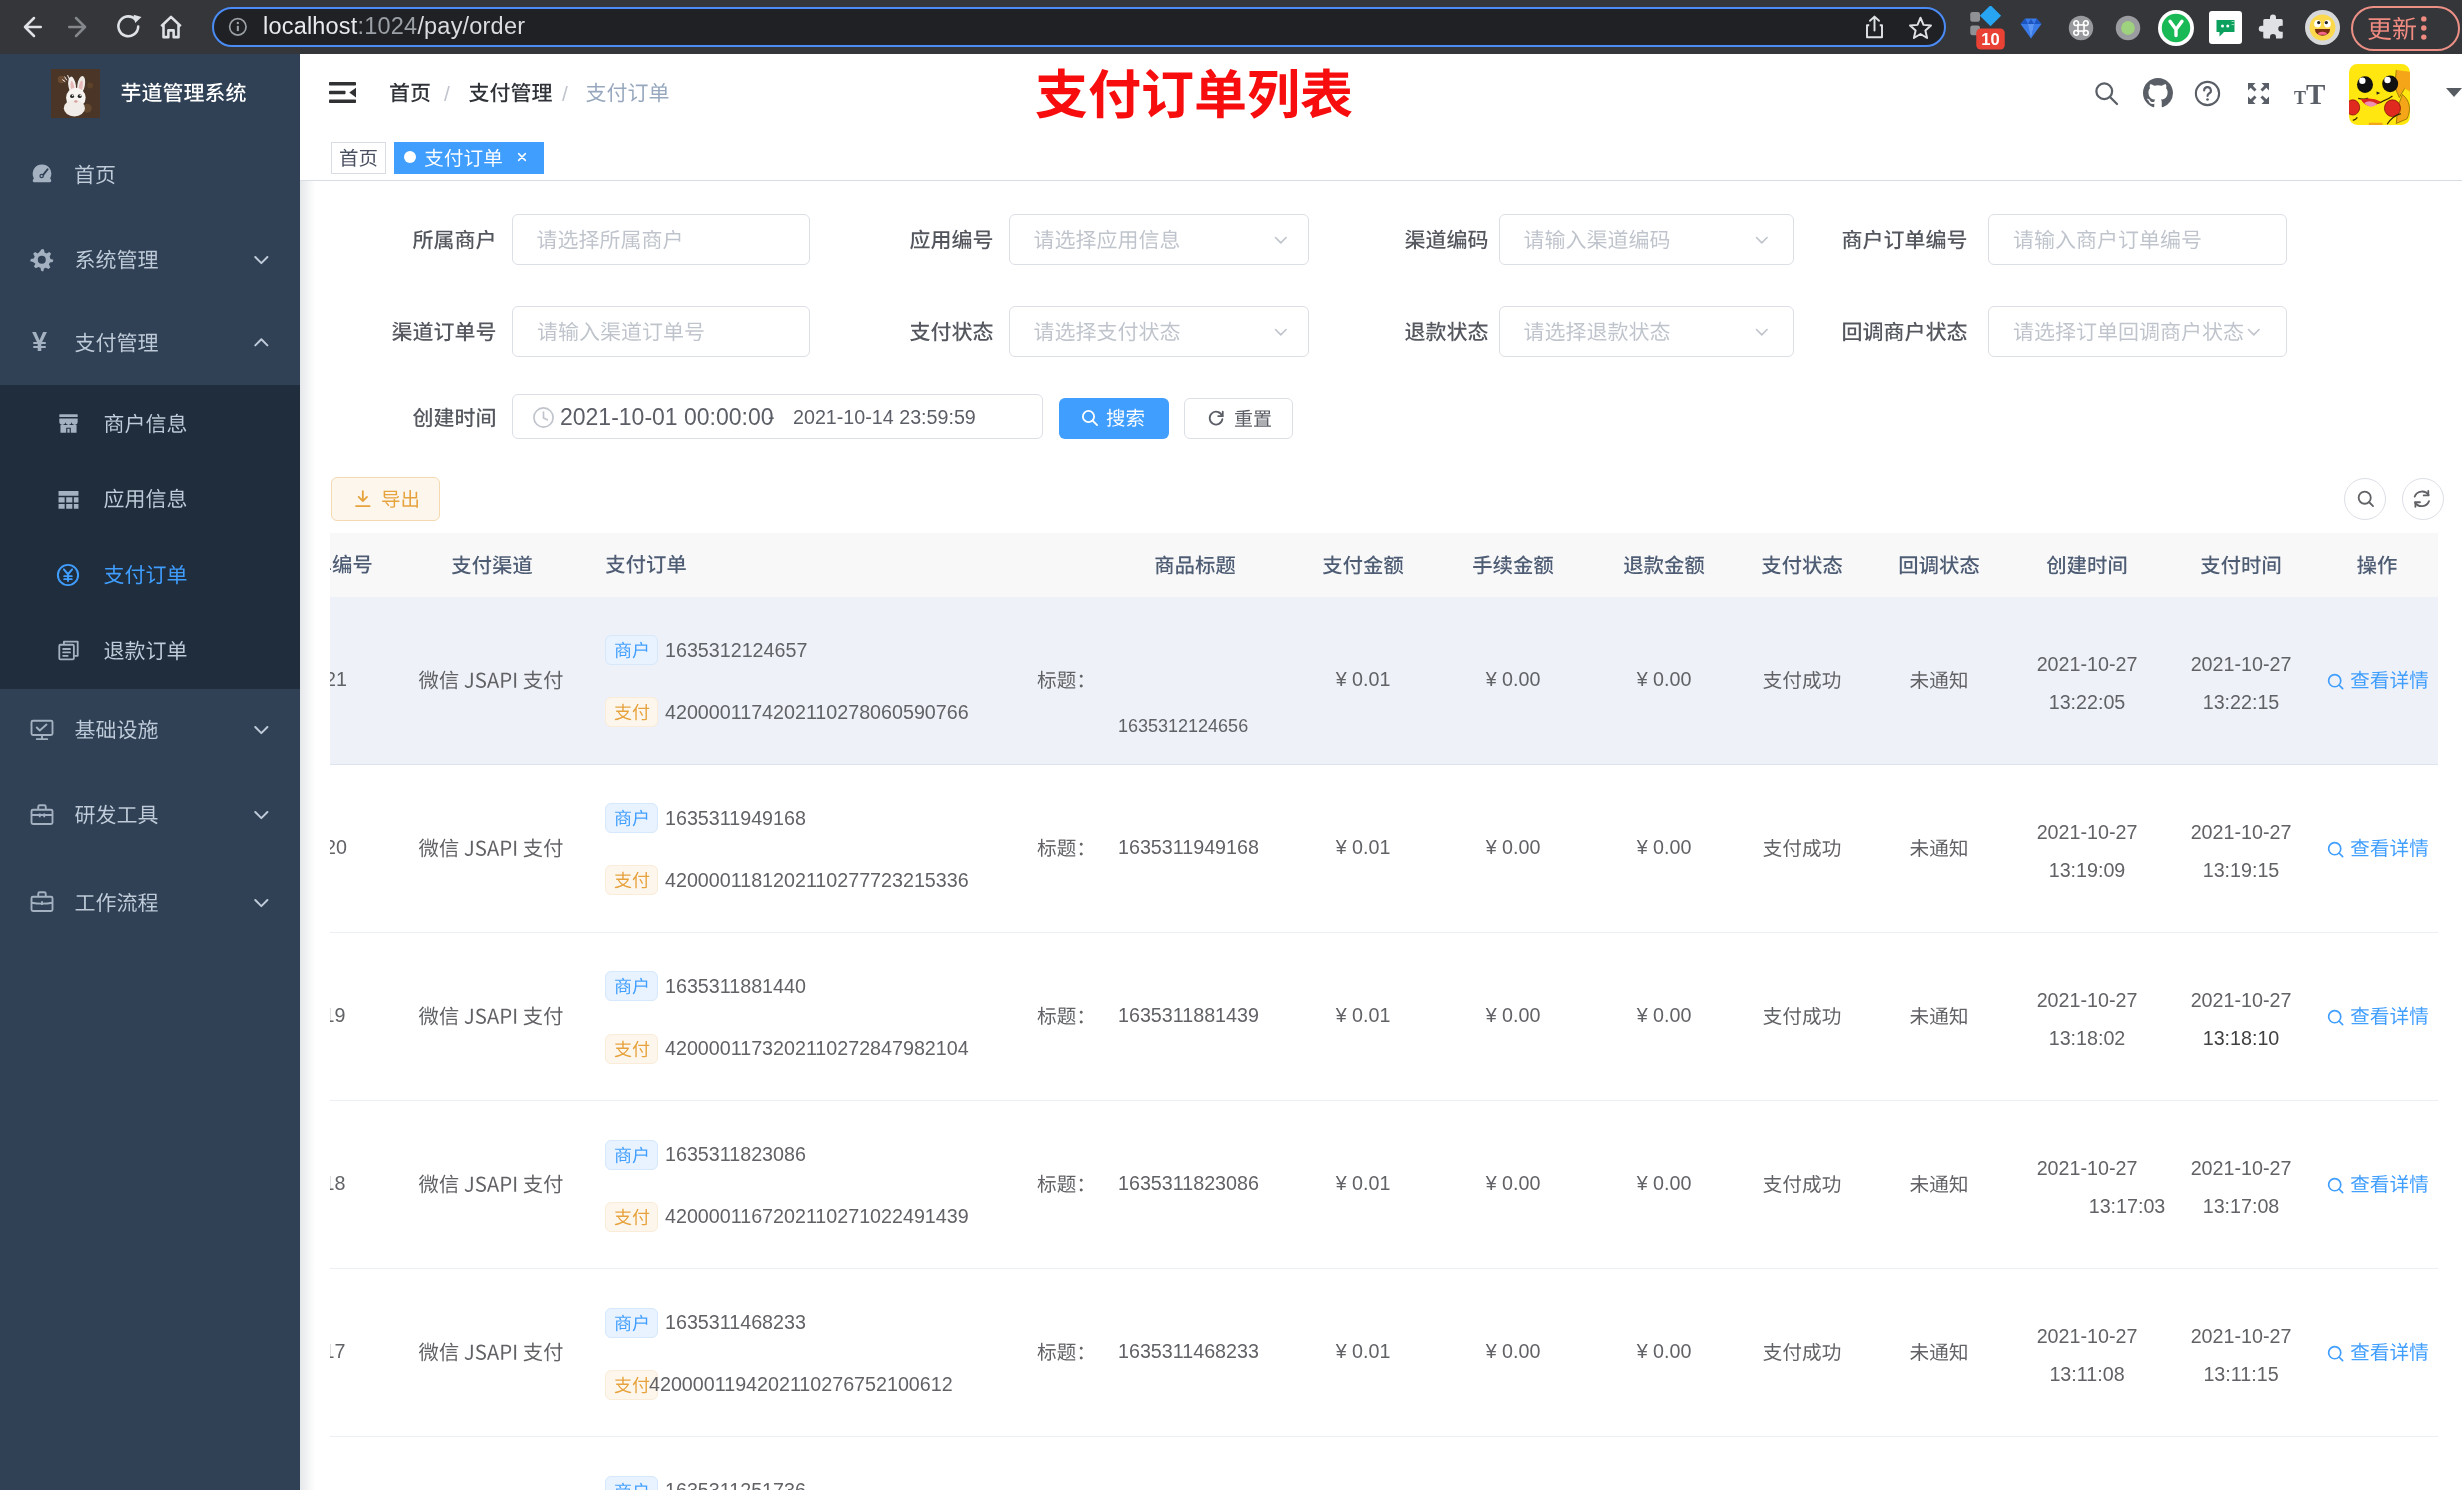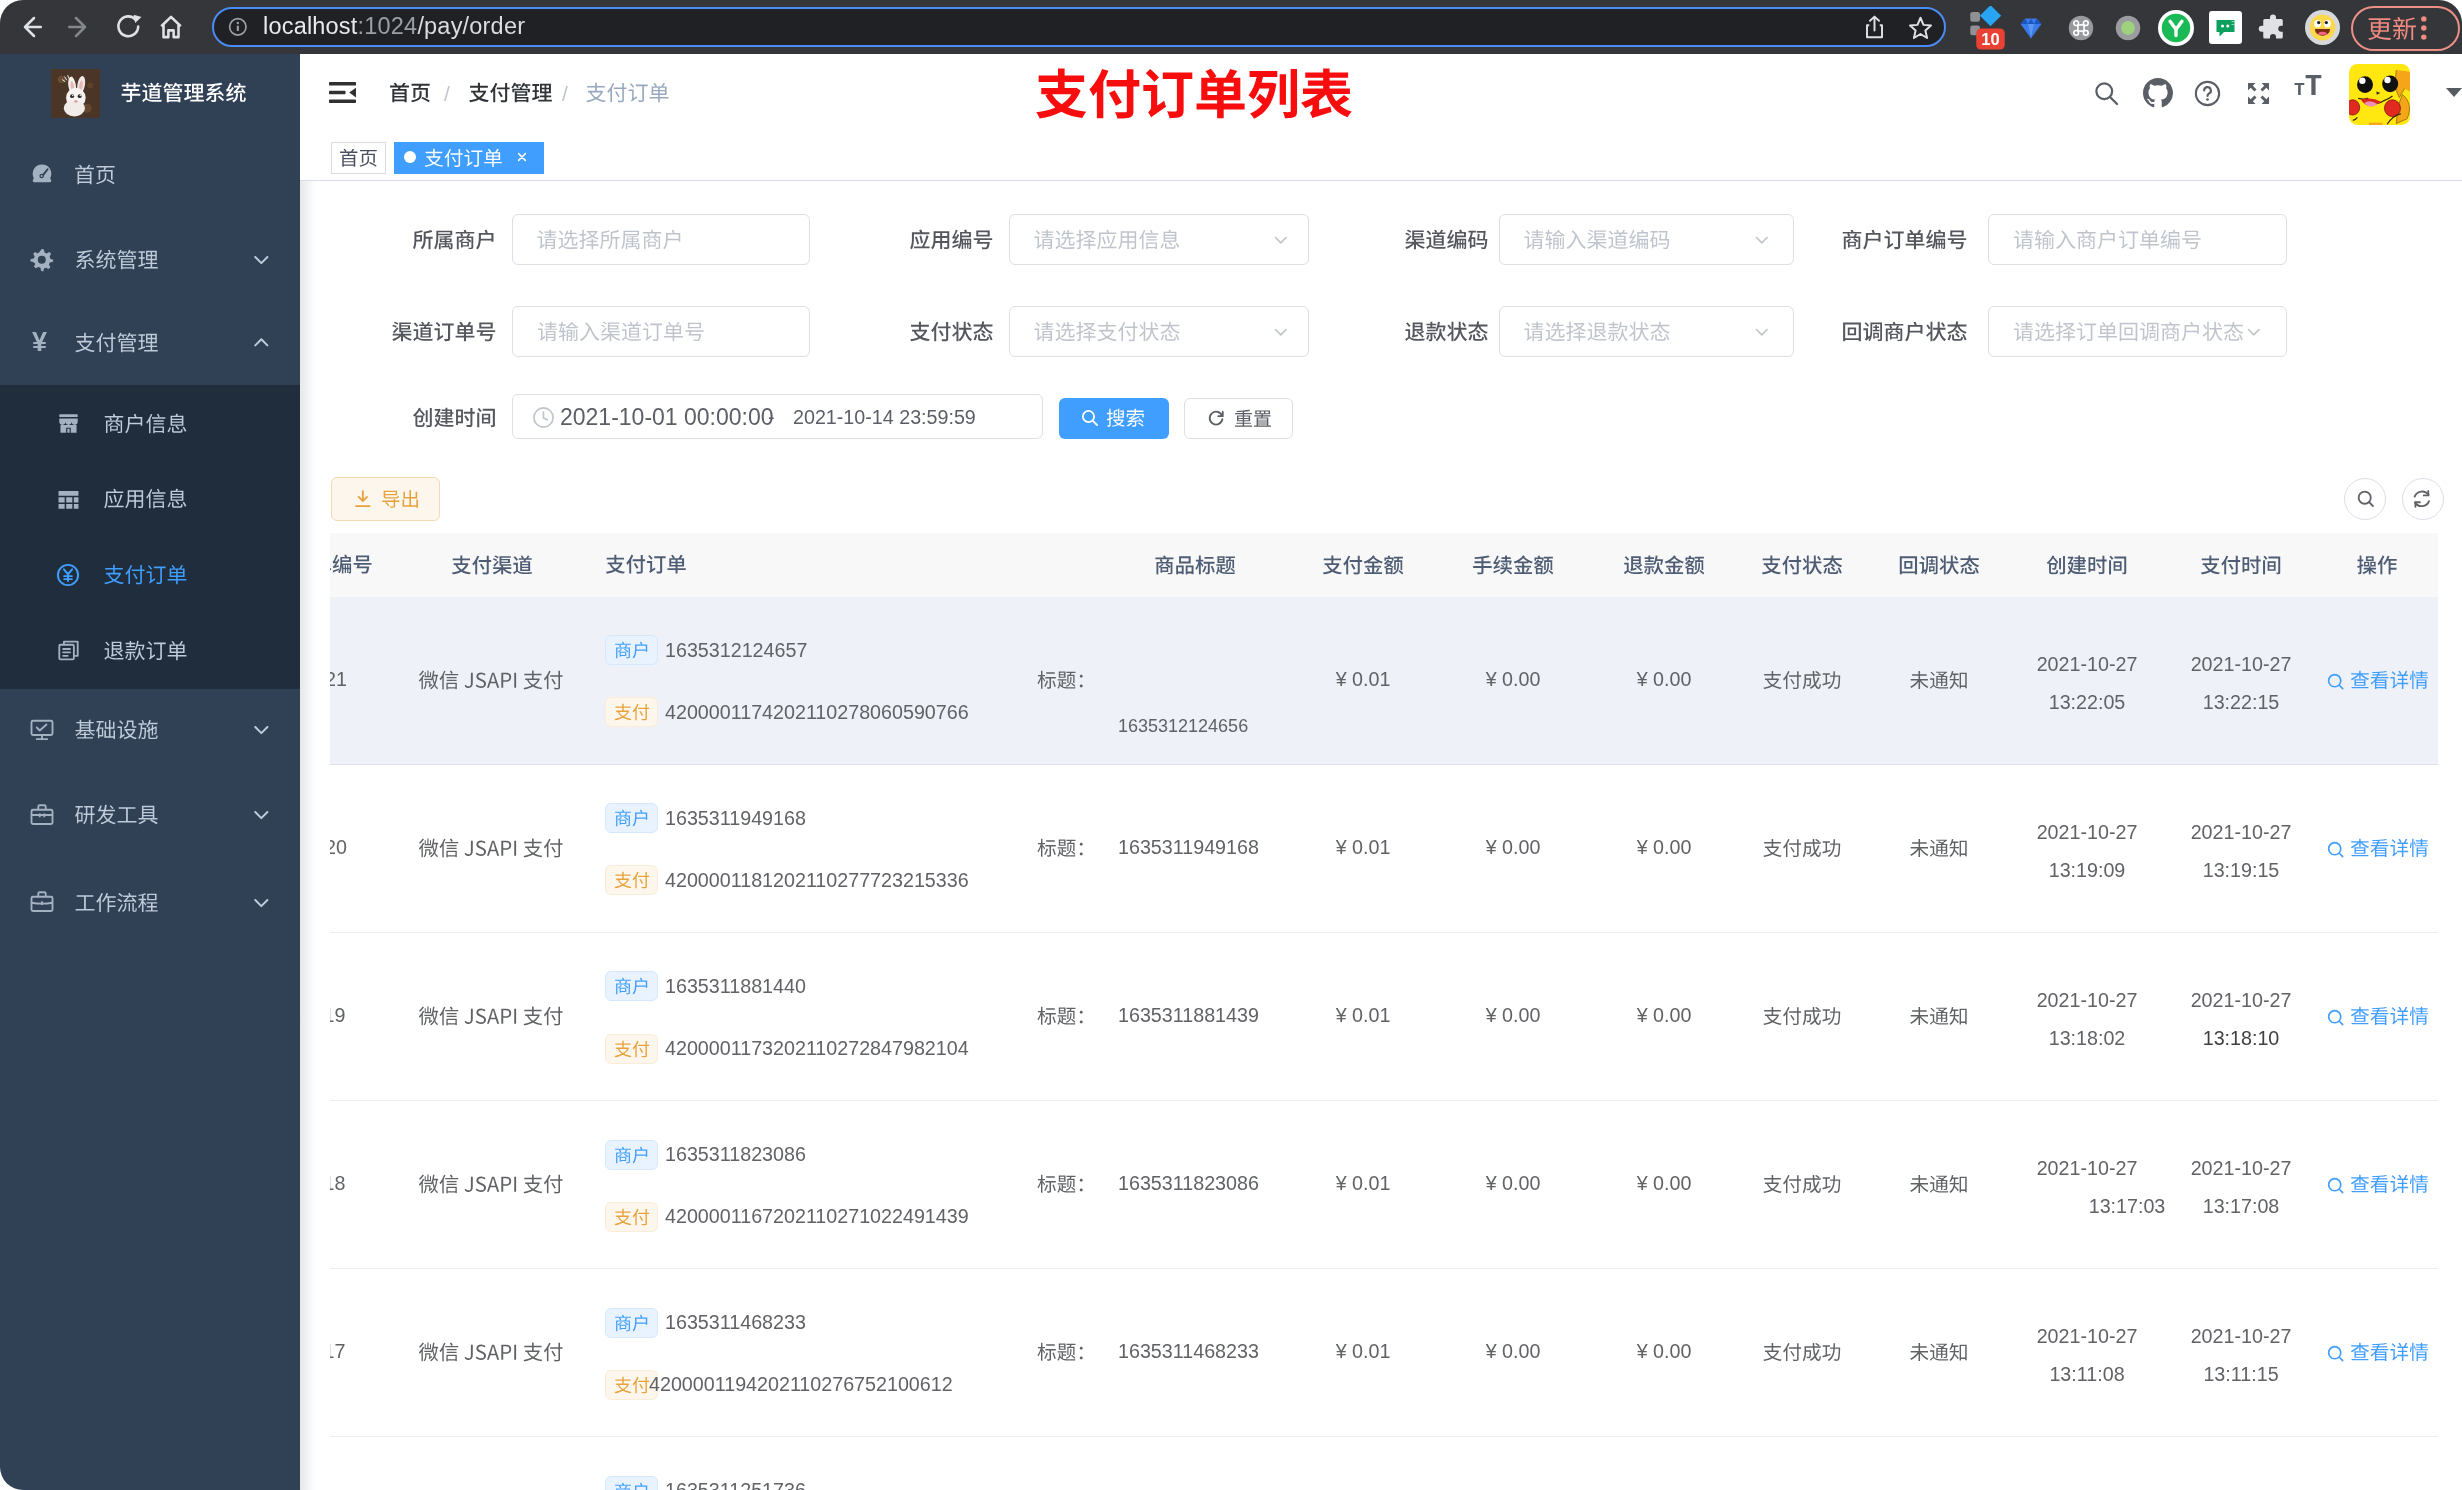--- a/index.html
+++ b/index.html
@@ -1,12 +1,12 @@
 <!DOCTYPE html>
-<html style="font-size:12px"><head><meta charset="utf-8"><style>*{margin:0;padding:0;}body{font-family:"Liberation Sans",sans-serif;background:#fff;}#page{position:relative;width:2462px;height:1490px;overflow:hidden;background:#fff;border-radius:23px;}svg{display:block;}</style></head><body>
+<html style="font-size:12px"><head><meta charset="utf-8"><style>*{margin:0;padding:0;}body{font-family:"Liberation Sans",sans-serif;background:#fff;}#page{position:relative;width:2462px;height:1490px;overflow:hidden;background:#fff;}svg{display:block;}</style></head><body>
 <svg width="0" height="0" style="position:absolute">
     <defs>
       <path id="g1" d="M252 642 188 668C222 726 264 772 313 809C252 844 166 873 47 895C63 912 83 944 92 961C222 933 315 896 382 852C520 925 704 948 937 957C941 932 955 900 969 883C745 877 572 862 443 804C495 753 522 695 534 633H873V246H545V161H935V93H65V161H467V246H156V633H455C443 681 420 726 374 766C326 734 285 694 252 642ZM228 469H467V509C467 530 467 551 465 571H228ZM543 571C544 551 545 531 545 510V469H798V571ZM228 309H467V409H228ZM545 309H798V409H545ZM1360 667C1390 717 1426 785 1442 829L1495 797C1480 755 1444 690 1411 640ZM1135 645C1115 706 1082 768 1041 812C1056 821 1082 840 1094 850C1133 803 1173 730 1196 660ZM1553 136V480C1553 613 1545 785 1460 905C1476 914 1506 937 1518 951C1610 821 1623 624 1623 480V448H1775V955H1848V448H1958V378H1623V186C1729 170 1843 144 1927 113L1866 58C1794 88 1665 118 1553 136ZM1214 53C1230 81 1246 115 1258 145H1061V208H1503V145H1336C1323 112 1301 69 1282 36ZM1377 213C1365 259 1342 327 1323 373H1046V437H1251V541H1050V607H1251V862C1251 872 1249 875 1239 875C1228 876 1197 876 1162 875C1172 893 1182 921 1184 939C1233 939 1267 938 1290 927C1313 916 1320 898 1320 863V607H1507V541H1320V437H1519V373H1391C1410 331 1429 277 1447 228ZM1126 229C1146 274 1161 334 1165 373L1230 355C1225 317 1208 258 1187 215Z"></path>
       <path id="g2" d="M619 36V130H378V36H284V130H62V217H284V308H378V217H619V308H712V217H940V130H712V36ZM55 561V650H457V846C457 863 450 868 430 868C409 868 336 869 264 866C279 892 296 933 301 961C394 961 458 959 498 945C539 930 552 903 552 848V650H946V561H552V426H875V338H133V426H457V561ZM1056 120C1108 172 1170 244 1197 290L1274 238C1245 191 1181 122 1129 74ZM1471 516H1778V587H1471ZM1471 650H1778V722H1471ZM1471 382H1778V453H1471ZM1382 314V791H1871V314H1636C1647 292 1658 266 1669 240H1950V163H1773C1795 132 1819 96 1841 62L1750 36C1734 73 1704 125 1678 163H1503L1557 139C1544 109 1513 63 1487 30L1407 63C1430 93 1454 133 1468 163H1312V240H1567C1561 264 1554 291 1547 314ZM1269 394H1048V482H1178V777C1134 795 1083 833 1035 880L1092 959C1141 899 1192 844 1228 844C1252 844 1284 872 1328 896C1400 934 1486 946 1605 946C1702 946 1871 940 1941 935C1943 909 1957 867 1967 843C1870 855 1719 863 1608 863C1500 863 1411 856 1345 821C1312 804 1289 787 1269 777ZM2204 442V965H2300V934H2758V964H2852V712H2300V653H2799V442ZM2758 863H2300V783H2758ZM2432 255C2442 274 2453 296 2461 316H2089V486H2180V388H2826V486H2923V316H2557C2547 291 2532 261 2516 238ZM2300 512H2706V583H2300ZM2164 30C2138 116 2093 202 2037 257C2060 267 2100 288 2118 300C2147 268 2175 226 2200 180H2255C2279 217 2301 261 2311 290L2391 262C2383 240 2366 209 2348 180H2489V113H2232C2241 92 2249 70 2256 48ZM2590 31C2572 103 2537 175 2491 221C2513 232 2552 252 2569 265C2590 241 2609 213 2627 181H2684C2714 218 2745 264 2757 293L2834 258C2824 237 2805 208 2783 181H2945V113H2659C2668 92 2676 70 2682 48ZM3492 346H3624V456H3492ZM3705 346H3834V456H3705ZM3492 161H3624V270H3492ZM3705 161H3834V270H3705ZM3323 846V932H3970V846H3712V726H3937V640H3712V537H3924V80H3406V537H3616V640H3397V726H3616V846ZM3030 769 3053 866C3144 836 3262 796 3371 759L3355 669L3250 703V475H3347V388H3250V187H3362V99H3041V187H3160V388H3051V475H3160V731C3112 746 3067 759 3030 769ZM4267 660C4217 728 4134 799 4056 845C4080 859 4120 890 4139 908C4214 855 4303 773 4362 693ZM4629 704C4710 765 4810 853 4858 909L4940 852C4888 796 4785 712 4705 655ZM4654 437C4677 459 4701 484 4724 509L4345 534C4486 464 4630 378 4764 274L4694 212C4647 252 4595 290 4543 326L4317 337C4384 290 4450 232 4510 172C4640 159 4764 141 4863 117L4795 38C4631 79 4345 105 4100 116C4110 138 4122 175 4124 199C4205 196 4292 191 4378 184C4318 243 4254 293 4230 309C4200 330 4177 345 4156 348C4165 371 4178 412 4182 430C4204 422 4236 417 4419 406C4342 453 4277 488 4244 503C4182 534 4139 552 4104 557C4114 582 4128 625 4132 643C4162 631 4204 625 4459 605V849C4459 861 4455 864 4439 865C4422 866 4364 866 4308 863C4322 889 4338 929 4343 956C4417 956 4470 956 4507 941C4545 926 4555 900 4555 852V598L4786 580C4814 613 4837 644 4853 670L4927 625C4887 562 4803 469 4726 400ZM5691 531V833C5691 918 5709 946 5788 946C5803 946 5852 946 5868 946C5936 946 5958 905 5965 759C5941 753 5903 737 5884 721C5881 845 5878 865 5858 865C5848 865 5813 865 5805 865C5786 865 5784 861 5784 832V531ZM5502 533C5496 718 5477 825 5318 887C5339 905 5365 941 5377 965C5558 887 5588 751 5596 533ZM5038 820 5060 914C5154 881 5273 839 5386 798L5369 717C5247 757 5121 798 5038 820ZM5588 55C5606 93 5626 142 5636 175H5403V260H5573C5529 320 5469 398 5448 417C5428 437 5401 445 5380 449C5390 470 5406 517 5410 541C5440 528 5485 522 5839 487C5855 514 5868 539 5877 559L5957 516C5928 456 5863 362 5810 292L5737 329C5756 355 5775 384 5794 413L5554 434C5595 382 5644 316 5684 260H5951V175H5667L5733 156C5722 124 5698 71 5677 33ZM5060 461C5076 454 5099 448 5200 434C5162 489 5129 531 5113 549C5082 586 5059 609 5036 614C5047 639 5062 684 5067 703C5090 689 5127 677 5372 622C5369 602 5368 565 5371 539L5204 573C5274 489 5342 390 5399 291L5316 240C5298 277 5277 313 5256 348L5155 358C5215 275 5272 172 5315 74L5218 30C5179 147 5109 273 5086 305C5065 339 5046 361 5026 365C5039 392 5055 441 5060 461Z"></path>
       <path id="g3" d="M243 568H755V670H243ZM243 507V408H755V507ZM243 730H755V836H243ZM228 65C259 98 294 144 313 178H54V248H456C450 278 442 312 433 341H168V960H243V903H755V960H833V341H512L546 248H949V178H696C725 143 757 101 785 60L702 38C681 80 643 138 611 178H345L389 155C370 122 331 72 294 36ZM1464 418V599C1464 706 1421 825 1050 899C1066 915 1087 944 1096 960C1485 876 1541 737 1541 600V418ZM1545 770C1661 824 1812 907 1885 963L1932 903C1854 848 1703 769 1589 719ZM1171 285V752H1248V355H1760V750H1839V285H1478C1497 250 1517 207 1535 165H1935V95H1074V165H1449C1437 204 1419 249 1403 285Z"></path>
       <path id="g4" d="M286 656C233 728 150 802 70 850C90 861 121 886 136 900C212 846 301 764 361 683ZM636 690C719 754 822 846 872 902L936 857C882 800 779 712 695 651ZM664 436C690 460 718 488 745 517L305 546C455 472 608 380 756 268L698 220C648 261 593 300 540 337L295 349C367 298 440 234 507 164C637 151 760 133 855 110L803 47C641 88 350 115 107 127C115 144 124 174 126 192C214 188 308 182 401 174C336 242 262 302 236 319C206 341 182 356 162 359C170 378 181 411 183 426C204 418 235 414 438 402C353 455 280 495 245 511C183 542 138 561 106 565C115 585 126 620 129 635C157 624 196 619 471 598V860C471 871 468 875 451 876C435 877 380 877 320 874C332 895 345 927 349 949C422 949 472 948 505 936C539 924 547 903 547 861V592L796 574C825 607 849 638 866 664L926 628C885 567 799 475 722 406ZM1698 528V844C1698 918 1715 940 1785 940C1799 940 1859 940 1873 940C1935 940 1953 902 1958 766C1939 761 1909 749 1894 735C1891 856 1887 874 1865 874C1853 874 1806 874 1797 874C1775 874 1772 871 1772 844V528ZM1510 530C1504 728 1481 835 1317 896C1334 910 1355 938 1364 957C1545 883 1576 754 1584 530ZM1042 827 1059 901C1149 872 1267 835 1379 798L1367 733C1246 769 1123 806 1042 827ZM1595 56C1614 97 1639 151 1649 185H1407V253H1587C1542 315 1473 407 1450 429C1431 447 1406 454 1387 459C1395 475 1409 513 1412 532C1440 520 1482 515 1845 481C1861 508 1876 534 1886 554L1949 519C1919 461 1854 367 1800 297L1741 327C1763 356 1786 389 1807 422L1532 445C1577 390 1634 312 1676 253H1948V185H1660L1724 165C1712 133 1687 78 1664 38ZM1060 457C1075 450 1098 445 1218 428C1175 491 1136 540 1118 559C1086 596 1063 621 1041 625C1050 645 1062 682 1066 698C1087 685 1121 674 1369 620C1367 604 1366 575 1368 554L1179 591C1255 503 1330 396 1393 288L1326 248C1307 285 1286 323 1263 358L1140 371C1202 285 1264 176 1310 71L1234 36C1190 157 1116 286 1092 319C1070 353 1051 376 1033 380C1043 401 1055 441 1060 457ZM2211 442V961H2287V927H2771V959H2845V712H2287V643H2792V442ZM2771 868H2287V771H2771ZM2440 257C2451 277 2462 300 2471 321H2101V486H2174V380H2839V486H2915V321H2548C2539 296 2522 266 2507 243ZM2287 500H2719V586H2287ZM2167 36C2142 123 2098 208 2043 264C2062 273 2093 290 2108 300C2137 267 2164 224 2189 177H2258C2280 214 2302 259 2311 288L2375 266C2367 242 2350 208 2331 177H2484V122H2214C2224 98 2233 74 2240 50ZM2590 38C2572 111 2537 181 2492 229C2510 238 2541 254 2554 264C2575 240 2595 211 2612 178H2683C2713 215 2742 262 2755 291L2816 264C2805 240 2784 208 2761 178H2940V122H2638C2648 99 2656 75 2663 51ZM3476 340H3629V469H3476ZM3694 340H3847V469H3694ZM3476 152H3629V279H3476ZM3694 152H3847V279H3694ZM3318 858V927H3967V858H3700V720H3933V652H3700V534H3919V86H3407V534H3623V652H3395V720H3623V858ZM3035 780 3054 856C3142 827 3257 788 3365 752L3352 679L3242 716V467H3343V397H3242V178H3358V108H3046V178H3170V397H3056V467H3170V739C3119 755 3073 769 3035 780Z"></path>
       <path id="g5" d="M459 40V193H77V267H459V422H123V495H230L208 503C262 611 337 700 431 770C315 828 179 865 36 888C51 905 70 940 77 960C230 932 375 887 501 817C616 885 754 930 917 954C928 934 948 901 965 883C815 864 684 826 576 770C690 692 782 587 839 450L787 419L773 422H537V267H921V193H537V40ZM286 495H729C677 593 600 670 504 729C410 668 336 590 286 495ZM1408 474C1459 554 1524 662 1554 725L1624 687C1592 626 1525 521 1473 443ZM1751 52V262H1345V338H1751V857C1751 880 1742 887 1718 888C1695 889 1613 890 1528 886C1539 907 1553 941 1558 961C1667 962 1734 961 1774 949C1812 937 1828 915 1828 857V338H1954V262H1828V52ZM1295 46C1236 202 1140 355 1037 453C1052 471 1075 510 1084 528C1119 493 1153 451 1186 406V958H1261V290C1302 220 1338 145 1368 69ZM2211 442V961H2287V927H2771V959H2845V712H2287V643H2792V442ZM2771 868H2287V771H2771ZM2440 257C2451 277 2462 300 2471 321H2101V486H2174V380H2839V486H2915V321H2548C2539 296 2522 266 2507 243ZM2287 500H2719V586H2287ZM2167 36C2142 123 2098 208 2043 264C2062 273 2093 290 2108 300C2137 267 2164 224 2189 177H2258C2280 214 2302 259 2311 288L2375 266C2367 242 2350 208 2331 177H2484V122H2214C2224 98 2233 74 2240 50ZM2590 38C2572 111 2537 181 2492 229C2510 238 2541 254 2554 264C2575 240 2595 211 2612 178H2683C2713 215 2742 262 2755 291L2816 264C2805 240 2784 208 2761 178H2940V122H2638C2648 99 2656 75 2663 51ZM3476 340H3629V469H3476ZM3694 340H3847V469H3694ZM3476 152H3629V279H3476ZM3694 152H3847V279H3694ZM3318 858V927H3967V858H3700V720H3933V652H3700V534H3919V86H3407V534H3623V652H3395V720H3623V858ZM3035 780 3054 856C3142 827 3257 788 3365 752L3352 679L3242 716V467H3343V397H3242V178H3358V108H3046V178H3170V397H3056V467H3170V739C3119 755 3073 769 3035 780Z"></path>
       <path id="g6" d="M274 237C296 273 322 324 336 354L405 326C392 297 363 249 341 214ZM560 476C626 523 713 589 756 630L801 578C756 539 668 475 603 431ZM395 438C350 487 280 539 220 575C231 590 249 622 255 635C319 592 398 524 451 464ZM659 220C642 260 612 316 584 357H118V958H190V421H816V876C816 892 810 896 793 896C777 898 719 898 657 896C667 913 676 937 680 954C766 954 816 954 846 944C876 934 885 916 885 877V357H662C687 322 715 279 739 238ZM314 603V879H378V831H682V603ZM378 659H619V776H378ZM441 55C454 83 468 118 480 148H61V213H940V148H562C550 115 531 71 513 36ZM1247 265H1769V466H1246L1247 413ZM1441 54C1461 98 1483 154 1495 195H1169V413C1169 564 1156 772 1034 921C1052 929 1085 952 1099 966C1197 846 1232 680 1243 536H1769V602H1845V195H1528L1574 181C1562 142 1537 81 1513 35ZM2382 349V411H2869V349ZM2382 491V552H2869V491ZM2310 205V269H2947V205ZM2541 65C2568 107 2598 164 2612 200L2679 170C2665 135 2635 81 2606 40ZM2369 637V960H2434V920H2811V957H2879V637ZM2434 858V699H2811V858ZM2256 44C2205 195 2122 345 2032 443C2045 460 2067 497 2074 513C2107 476 2139 432 2169 385V963H2238V264C2271 200 2300 132 2323 64ZM3266 330H3730V410H3266ZM3266 468H3730V549H3266ZM3266 193H3730V273H3266ZM3262 678V841C3262 921 3293 942 3409 942C3433 942 3614 942 3639 942C3736 942 3761 912 3771 784C3750 780 3718 769 3701 757C3696 859 3688 873 3634 873C3594 873 3443 873 3413 873C3349 873 3337 868 3337 840V678ZM3763 688C3809 751 3857 837 3874 892L3945 860C3926 805 3877 721 3830 660ZM3148 676C3124 739 3085 825 3045 880L3114 913C3151 855 3187 767 3212 704ZM3419 640C3470 687 3528 754 3553 799L3614 761C3587 718 3530 654 3478 609H3805V133H3506C3521 107 3538 76 3553 45L3465 30C3457 59 3441 100 3428 133H3194V609H3473Z"></path>
       <path id="g7" d="M264 390C305 498 353 641 372 734L443 705C421 612 373 473 329 363ZM481 334C513 443 550 585 564 678L636 656C621 563 584 424 549 315ZM468 52C487 87 507 133 521 169H121V442C121 584 114 783 36 925C54 932 88 954 102 967C184 818 197 594 197 442V240H942V169H606C593 133 565 76 541 32ZM209 841V913H955V841H684C776 686 850 504 898 338L819 309C781 482 704 686 607 841ZM1153 110V473C1153 614 1143 791 1032 916C1049 925 1079 950 1090 965C1167 880 1201 765 1216 653H1467V951H1543V653H1813V858C1813 876 1806 882 1786 883C1767 884 1699 885 1629 882C1639 902 1651 935 1655 954C1749 955 1807 954 1841 942C1875 930 1887 907 1887 858V110ZM1227 182H1467V343H1227ZM1813 182V343H1543V182ZM1227 414H1467V582H1223C1226 544 1227 507 1227 473ZM1813 414V582H1543V414ZM2382 349V411H2869V349ZM2382 491V552H2869V491ZM2310 205V269H2947V205ZM2541 65C2568 107 2598 164 2612 200L2679 170C2665 135 2635 81 2606 40ZM2369 637V960H2434V920H2811V957H2879V637ZM2434 858V699H2811V858ZM2256 44C2205 195 2122 345 2032 443C2045 460 2067 497 2074 513C2107 476 2139 432 2169 385V963H2238V264C2271 200 2300 132 2323 64ZM3266 330H3730V410H3266ZM3266 468H3730V549H3266ZM3266 193H3730V273H3266ZM3262 678V841C3262 921 3293 942 3409 942C3433 942 3614 942 3639 942C3736 942 3761 912 3771 784C3750 780 3718 769 3701 757C3696 859 3688 873 3634 873C3594 873 3443 873 3413 873C3349 873 3337 868 3337 840V678ZM3763 688C3809 751 3857 837 3874 892L3945 860C3926 805 3877 721 3830 660ZM3148 676C3124 739 3085 825 3045 880L3114 913C3151 855 3187 767 3212 704ZM3419 640C3470 687 3528 754 3553 799L3614 761C3587 718 3530 654 3478 609H3805V133H3506C3521 107 3538 76 3553 45L3465 30C3457 59 3441 100 3428 133H3194V609H3473Z"></path>
       <path id="g8" d="M459 40V193H77V267H459V422H123V495H230L208 503C262 611 337 700 431 770C315 828 179 865 36 888C51 905 70 940 77 960C230 932 375 887 501 817C616 885 754 930 917 954C928 934 948 901 965 883C815 864 684 826 576 770C690 692 782 587 839 450L787 419L773 422H537V267H921V193H537V40ZM286 495H729C677 593 600 670 504 729C410 668 336 590 286 495ZM1408 474C1459 554 1524 662 1554 725L1624 687C1592 626 1525 521 1473 443ZM1751 52V262H1345V338H1751V857C1751 880 1742 887 1718 888C1695 889 1613 890 1528 886C1539 907 1553 941 1558 961C1667 962 1734 961 1774 949C1812 937 1828 915 1828 857V338H1954V262H1828V52ZM1295 46C1236 202 1140 355 1037 453C1052 471 1075 510 1084 528C1119 493 1153 451 1186 406V958H1261V290C1302 220 1338 145 1368 69ZM2114 108C2167 159 2234 230 2266 275L2319 222C2287 178 2218 110 2165 60ZM2205 935C2221 915 2251 894 2461 748C2453 733 2443 702 2439 681L2293 777V354H2050V426H2220V784C2220 828 2186 859 2167 872C2180 886 2199 917 2205 935ZM2396 124V199H2703V849C2703 868 2696 874 2677 875C2655 875 2583 876 2508 873C2521 895 2535 932 2540 955C2634 955 2697 953 2733 940C2770 926 2782 901 2782 850V199H2960V124ZM3221 443H3459V551H3221ZM3536 443H3785V551H3536ZM3221 277H3459V383H3221ZM3536 277H3785V383H3536ZM3709 44C3686 95 3645 165 3609 213H3366L3407 193C3387 151 3340 89 3299 44L3236 74C3272 116 3311 173 3333 213H3148V615H3459V710H3054V780H3459V959H3536V780H3949V710H3536V615H3861V213H3693C3725 171 3760 119 3790 71Z"></path>
@@ -288,21 +288,21 @@
         <path d="M8 0C3.58 0 0 3.58 0 8c0 3.54 2.29 6.53 5.47 7.59.4.07.55-.17.55-.38 0-.19-.01-.82-.01-1.49-2.01.37-2.53-.49-2.69-.94-.09-.23-.48-.94-.82-1.13-.28-.15-.68-.52-.01-.53.63-.01 1.08.58 1.23.82.72 1.21 1.87.87 2.33.66.07-.52.28-.87.51-1.07-1.78-.2-3.64-.89-3.64-3.95 0-.87.31-1.59.82-2.15-.08-.2-.36-1.02.08-2.12 0 0 .67-.21 2.2.82.64-.18 1.32-.27 2-.27s1.36.09 2 .27c1.53-1.04 2.2-.82 2.2-.82.44 1.1.16 1.92.08 2.12.51.56.82 1.27.82 2.15 0 3.07-1.87 3.75-3.65 3.95.29.25.54.73.54 1.48 0 1.07-.01 1.93-.01 2.2 0 .21.15.46.55.38A8.01 8.01 0 0 0 16 8c0-4.42-3.58-8-8-8z"></path>
       </svg>
       <svg style="position:absolute;left:2194px;top:80px;width:27px;height:27px;" viewBox="0 0 36 36" fill="none" stroke="#5a5e66" stroke-width="2.8">
         <circle cx="18" cy="18" r="15.5"></circle>
         <path d="M13.5 14 a4.5 4.5 0 1 1 6.5 4 c-1.6.9-2 1.7-2 3.3" stroke-linecap="round"></path>
         <circle cx="18" cy="26" r="1.8" fill="#5a5e66" stroke="none"></circle>
       </svg>
       <svg style="position:absolute;left:2245px;top:80px;width:27px;height:27px;" viewBox="0 0 36 36" fill="#5a5e66">
         <path d="M4 4 h10 l-3.6 3.6 5 5 -2.8 2.8 -5-5 L4 14 z M32 4 v10 l-3.6-3.6 -5 5 -2.8-2.8 5-5 L22 4 z M4 32 h10 l-3.6-3.6 5-5 -2.8-2.8 -5 5 L4 22 z M32 32 v-10 l-3.6 3.6 -5-5 -2.8 2.8 5 5 L22 32 z"></path>
       </svg>
-      <div style="position:absolute;left:2294px;top:71px;;color:#5a5e66;font-family:Liberation Mono, monospace;"><span style="font-size:18px;font-weight:bold;">T</span><span style="font-size:29px;font-weight:bold;">T</span></div>
+      <div style="position:absolute;left:2294px;top:78px;;color:#5a5e66;font-family:Liberation Serif, serif;"><span style="font-size:18px;font-weight:bold;">T</span><span style="font-size:29px;font-weight:bold;">T</span></div>
       <svg style="position:absolute;left:2349px;top:64px;width:61px;height:61px;" viewBox="0 0 80 80">
         <defs>
           <clipPath id="av">
             <rect width="80" height="80" rx="11"></rect>
           </clipPath>
         </defs>
         <g clip-path="url(#av)">
           <rect width="80" height="80" fill="#ffe70f"></rect>
           <path d="M62 8 C70 14 74 22 73 32 L66 44 L60 30 Z" fill="#f5a618" stroke="#8a6a00" stroke-width="1"></path>
           <path d="M70 40 C80 48 82 60 76 72 L62 78 L64 56 Z" fill="#f5a618" stroke="#8a6a00" stroke-width="1"></path>

